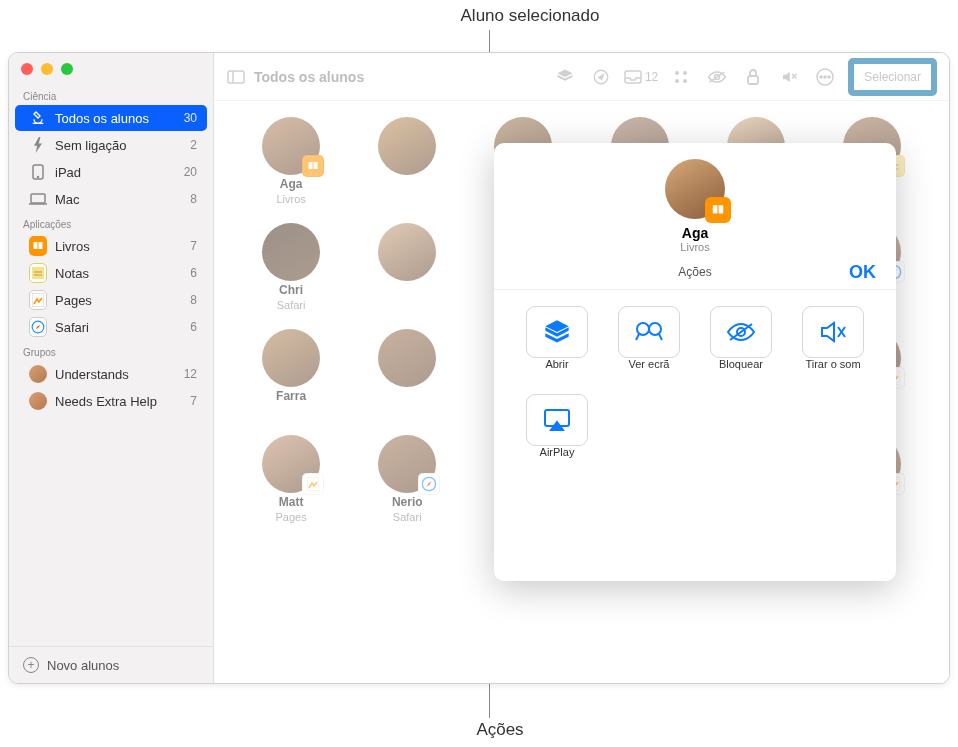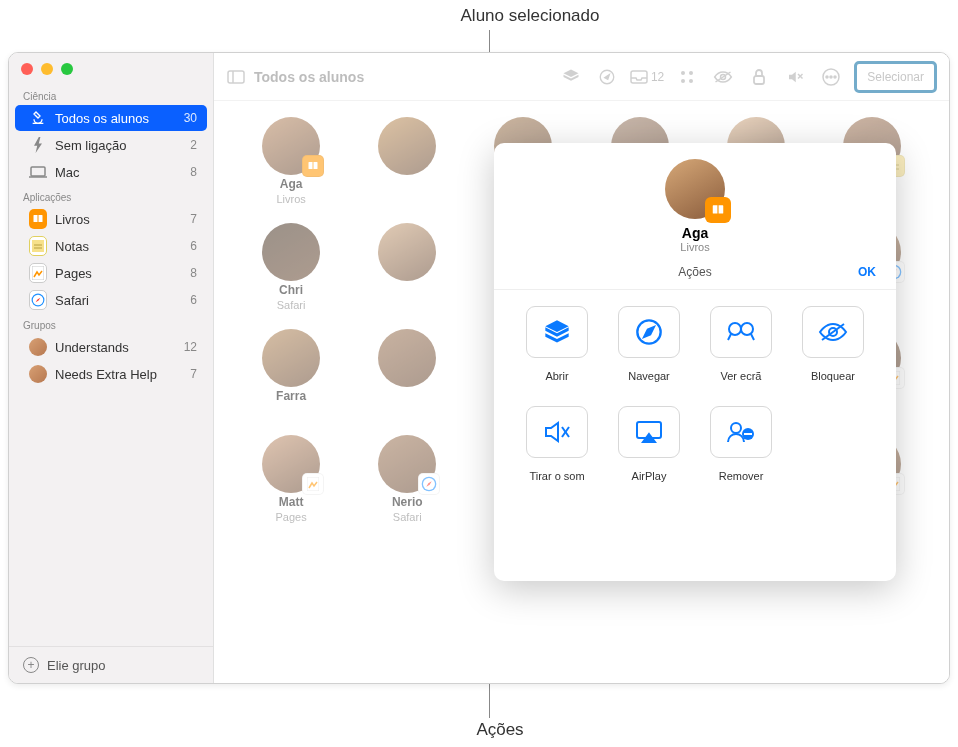--- a/index.html
+++ b/index.html
@@ -37,43 +37,43 @@
 .ic-grp { width: 18px; height: 18px; border-radius: 50%; background: linear-gradient(135deg,#d8a074,#b67850); }
 
 
 .main { flex: 1; display: flex; flex-direction: column; background: #fff; position: relative; }
 .toolbar { height: 48px; border-bottom: 1px solid #e8e8e8; display: flex; align-items: center; padding: 0 12px; gap: 10px; color: #555; }
 .tb-left { display: flex; align-items: center; gap: 8px; color: #888; font-weight: 600; font-size: 14px; }
 .tb-ic { width: 20px; height: 20px; display: inline-flex; align-items: center; justify-content: center; }
 .tb-spacer { flex: 1; }
 .tb-btn { width: 26px; height: 26px; display: inline-flex; align-items: center; justify-content: center; color: #999; }
 .tb-inbox { display: flex; align-items: center; gap: 3px; font-size: 12px; color: #999; }
-.tb-select { border: 3px solid #0369a1; border-radius: 5px; padding: 6px 10px; font-size: 12px; color: #999; }
+.tb-select { border: 6px solid #0369a1; border-radius: 5px; padding: 6px 10px; font-size: 12px; color: #999; }
 
 
 .grid { flex: 1; overflow: hidden; padding: 16px 24px; display: grid; grid-template-columns: repeat(6, 1fr); gap: 18px 10px; align-content: start; }
 .student { display: flex; flex-direction: column; align-items: center; font-size: 12px; gap: 2px; }
 .avatar { width: 58px; height: 58px; border-radius: 50%; position: relative; }
 .av-badge { position: absolute; right: -4px; bottom: -2px; width: 22px; height: 22px; border-radius: 5px; display: flex; align-items: center; justify-content: center; font-size: 11px; color: #fff; }
 .st-name { font-weight: 600; color: #222; }
 .st-app { color: #888; font-size: 11px; }
 
 
 .overlay { position: absolute; inset: 0; background: rgba(255,255,255,0.45); }
 .popup { position: absolute; left: 280px; top: 90px; width: 402px; height: 438px; background: #fff; border-radius: 10px; box-shadow: 0 8px 36px rgba(0,0,0,0.22); display: flex; flex-direction: column; }
 .popup-head { display: flex; flex-direction: column; align-items: center; padding-top: 16px; }
 .popup-avatar { width: 60px; height: 60px; border-radius: 50%; background: #b88860; position: relative; }
 .popup-av-badge { position: absolute; right: -6px; bottom: -4px; width: 26px; height: 26px; border-radius: 6px; background: #ff9500; display: flex; align-items: center; justify-content: center; }
 .popup-name { margin-top: 6px; font-weight: 600; font-size: 14px; }
 .popup-sub { font-size: 11px; color: #888; }
 .popup-bar { display: flex; align-items: center; justify-content: center; position: relative; padding: 12px 0 10px 0; border-bottom: 1px solid #eee; }
 .popup-title { font-size: 12px; color: #555; }
-.popup-ok { position: absolute; right: 20px; color: #0a7aff; font-size: 12px; font-weight: 600; }
+.popup-ok { position: absolute; right: 20px; color: #0a7aff; font-size: 18px; font-weight: 600; }
 .popup-actions { padding: 16px 24px; display: grid; grid-template-columns: repeat(4, 1fr); gap: 24px 14px; }
-.action { display: flex; flex-direction: column; align-items: center; gap: 12px; }
+.action { display: flex; flex-direction: column; align-items: center; gap: 0; }
 .action-btn { width: 62px; height: 52px; border: 1px solid #d8d8d8; border-radius: 9px; display: flex; align-items: center; justify-content: center; color: #0a7aff; }
 .action-label { font-size: 11px; color: #333; }
 
 svg { display: block; }
 </style>
 </head>
 <body>
 
 <div class="callout" style="left:430px; top:6px; width:200px;">Aluno selecionado</div>
 <div class="callout-line" style="left:489px; top:30px; width:1px; height:106px;"></div>
@@ -108,20 +108,30 @@
           <span class="sb-ic">
             <svg width="14" height="16" viewBox="0 0 14 20" fill="#888">
               <path d="M8 0L2 11h4l-2 9 8-12H8l2-8z"></path>
             </svg>
           </span>
     <span class="sb-label">Sem ligação</span>
     <span class="sb-count">2</span>
         </div>
         <div class="sb-row">
           <span class="sb-ic">
+            <svg width="12" height="16" viewBox="0 0 12 16" stroke="#888" fill="none" stroke-width="1.5">
+              <rect x="1" y="1" width="10" height="14" rx="2"></rect>
+              <circle cx="6" cy="13" r="0.5" fill="#888"></circle>
+            </svg>
+          </span>
+    <span class="sb-label">iPad</span>
+    <span class="sb-count">20</span>
+        </div>
+        <div class="sb-row">
+          <span class="sb-ic">
             <svg width="18" height="12" viewBox="0 0 18 12" stroke="#888" fill="none" stroke-width="1.5">
               <rect x="2" y="1" width="14" height="9" rx="1"></rect>
               <line x1="0" y1="11" x2="18" y2="11"></line>
             </svg>
           </span>
     <span class="sb-label">Mac</span>
     <span class="sb-count">8</span>
         </div>
       </div>
     <div class="sb-section">Aplicações</div>
@@ -188,21 +198,21 @@
         <div class="sb-row">
           <span class="sb-ic">
             <span class="ic-grp"></span>
           </span>
     <span class="sb-label">Needs Extra Help</span>
     <span class="sb-count">7</span>
         </div>
       </div>
     <div class="sb-footer">
       <span class="sb-plus">+</span>
-      <span>Elie grupo</span>
+      <span>Novo alunos</span>
     </div>
   </div>
 
   <div class="main">
     <div class="toolbar">
       <div class="tb-left">
         <span class="tb-ic">
           <svg width="18" height="14" viewBox="0 0 18 14" stroke="#aaa" fill="none" stroke-width="1.5">
               <rect x="1" y="1" width="16" height="12" rx="2"></rect>
               <line x1="6" y1="1" x2="6" y2="13"></line>
@@ -506,31 +516,20 @@
       <div class="popup-actions" id="popup-actions">
           <div class="action">
             <div class="action-btn">
               <span>
                 <svg width="28" height="28" viewBox="0 0 24 24" fill="#0a7aff">
                   <path d="M12 2l10 5-10 5L2 7l10-5zm0 11l10-5v3l-10 5-10-5V8l10 5zm0 5l10-5v3l-10 5-10-5v-3l10 5z"></path>
                 </svg>
               </span>
             </div>
     <div class="action-label">Abrir</div>
-          </div>
-          <div class="action">
-            <div class="action-btn">
-              <span>
-                <svg width="28" height="28" viewBox="0 0 24 24" stroke="#0a7aff" fill="none" stroke-width="2">
-                  <circle cx="12" cy="12" r="10"></circle>
-                  <path d="M16 8l-3 6-5 2 3-6 5-2z" fill="#0a7aff"></path>
-                </svg>
-              </span>
-            </div>
-    <div class="action-label">Navegar</div>
           </div>
           <div class="action">
             <div class="action-btn">
               <span>
                 <svg width="30" height="24" viewBox="0 0 30 24" stroke="#0a7aff" fill="none" stroke-width="2">
                   <circle cx="9" cy="9" r="6"></circle>
                   <circle cx="21" cy="9" r="6"></circle>
                   <line x1="15" y1="9" x2="15" y2="9"></line>
                   <line x1="5" y1="14" x2="2" y2="20"></line>
                   <line x1="25" y1="14" x2="28" y2="20"></line>
@@ -567,29 +566,16 @@
             <div class="action-btn">
               <span>
                 <svg width="28" height="24" viewBox="0 0 28 24" stroke="#0a7aff" fill="none" stroke-width="2">
                   <rect x="2" y="2" width="24" height="16" rx="2"></rect>
                   <path d="M14 14l6 8H8l6-8z" fill="#0a7aff"></path>
                 </svg>
               </span>
             </div>
     <div class="action-label">AirPlay</div>
           </div>
-          <div class="action">
-            <div class="action-btn">
-              <span>
-                <svg width="30" height="24" viewBox="0 0 30 24" stroke="#0a7aff" fill="none" stroke-width="2">
-                  <circle cx="10" cy="8" r="5"></circle>
-                  <path d="M2 22c0-5 4-8 8-8s8 3 8 8"></path>
-                  <circle cx="22" cy="14" r="6" fill="#0a7aff" stroke="none"></circle>
-                  <line x1="18" y1="14" x2="26" y2="14" stroke="#fff" stroke-width="2"></line>
-                </svg>
-              </span>
-            </div>
-    <div class="action-label">Remover</div>
-          </div>
         </div>
     </div>
   </div>
 </div>
 
 </body></html>

